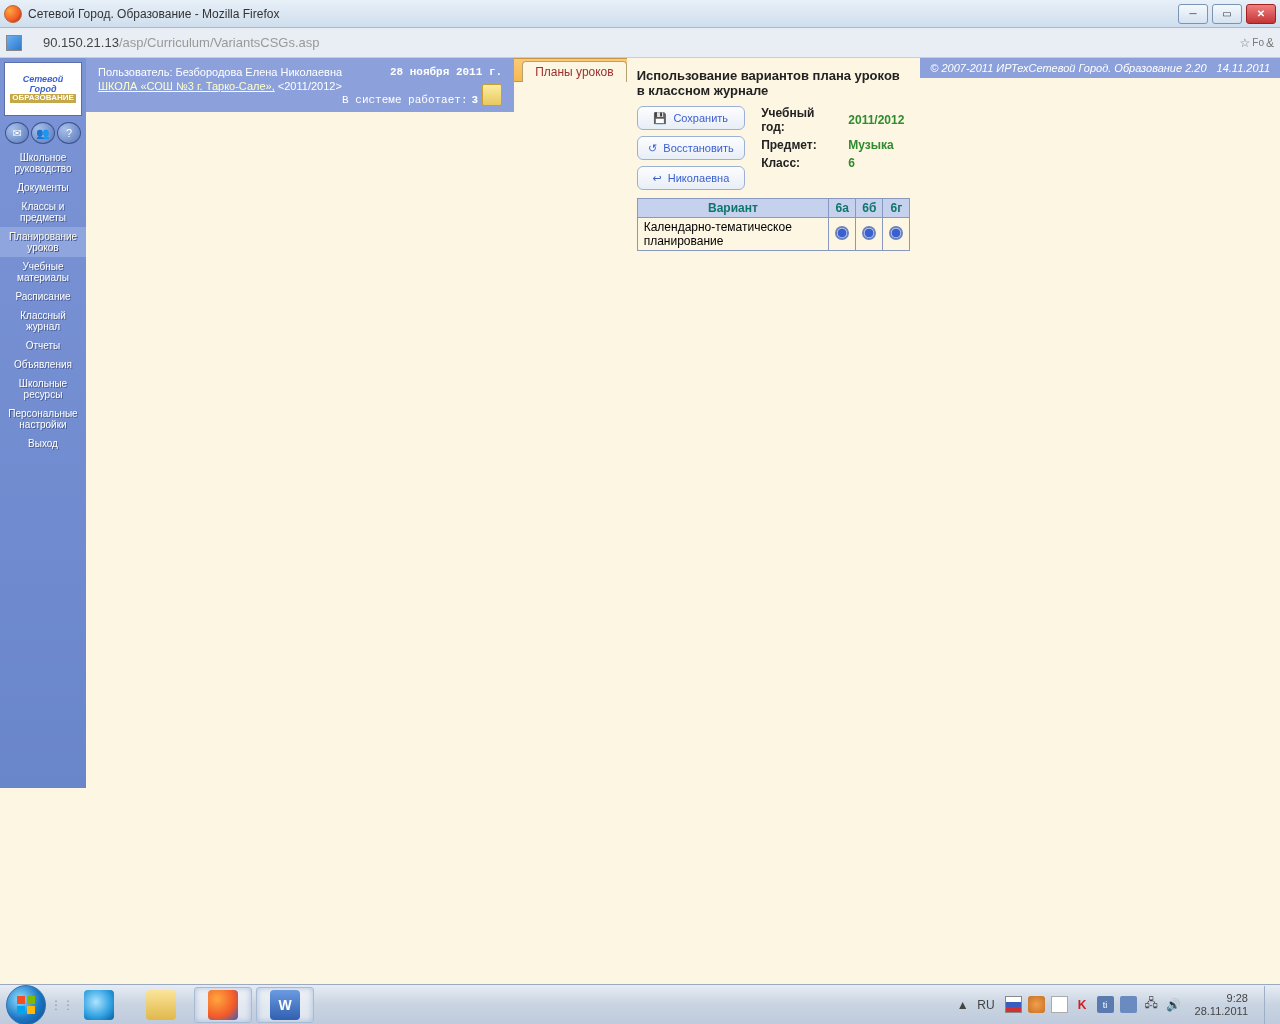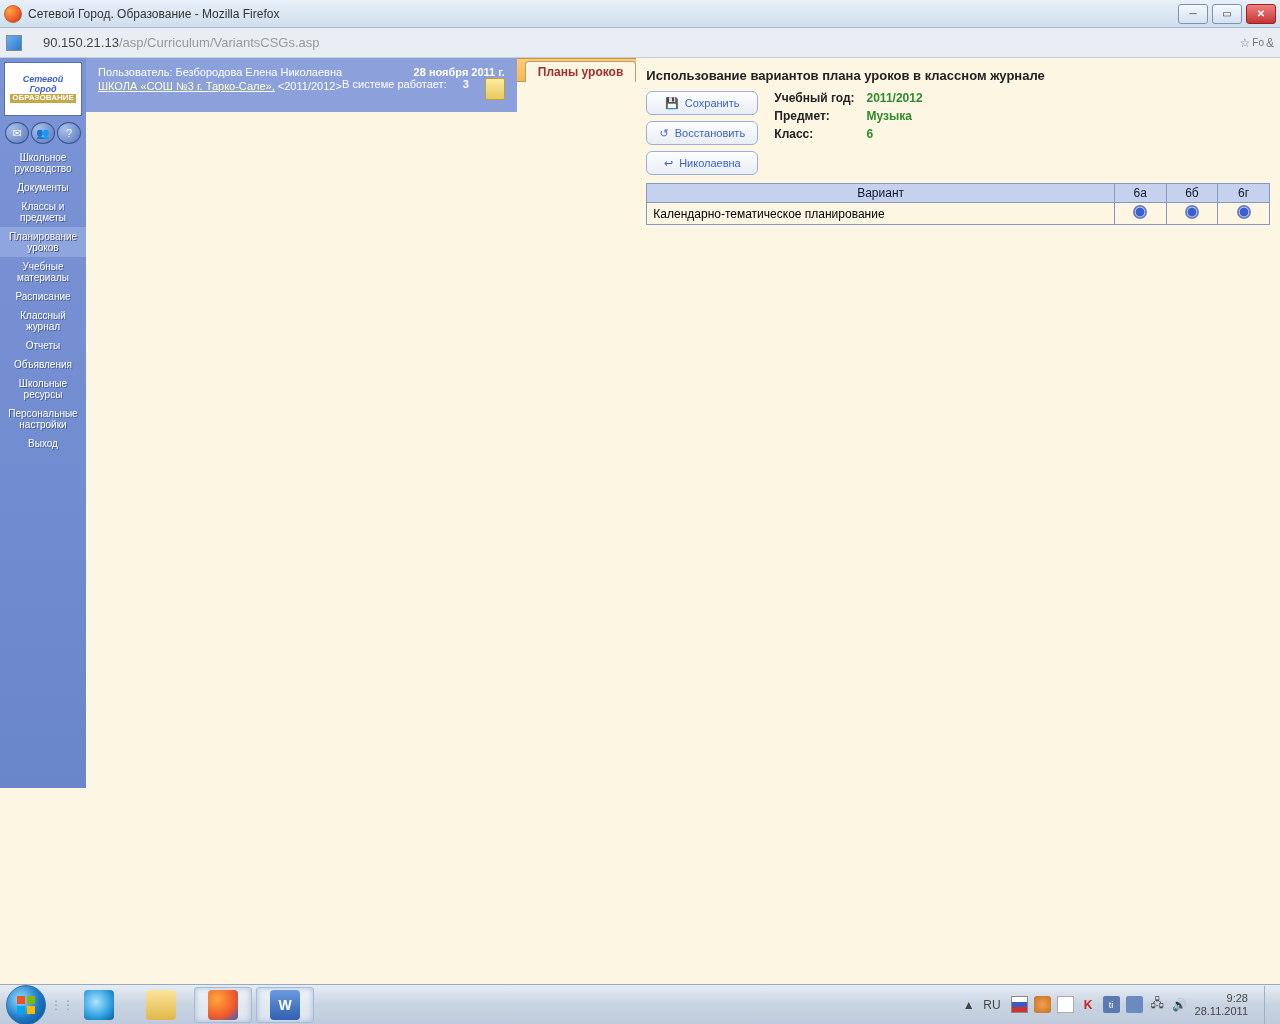--- a/index.html
+++ b/index.html
@@ -130,23 +130,23 @@
   color: #fff;
   display: flex;
   padding: 8px 12px;
   font-size: 11px;
   justify-content: space-between;
 }
 .header-left { display: flex; flex-direction: column; gap: 2px; }
 .header-left .user-line { color: #fff; }
 .header-left .school-line a { color: #ffffcc; text-decoration: underline; }
 .header-left .school-line .year-part { color: #fff; text-decoration: none; }
-.header-right { text-align: right; font-size: 11px; }
+.header-right { text-align: right; font-size: 11px; font-family: Liberation Mono, monospace; }
 .header-right .date-line { font-weight: bold; color: #fff; }
-.header-right .online-line { color: #fff; margin-top: 0; display: flex; align-items: flex-start; justify-content: flex-end; gap: 16px;}
+.header-right .online-line { color: #fff; margin-top: 6px; display: flex; align-items: flex-end; justify-content: flex-end; gap: 4px;}
 .online-count { font-weight: bold; }
 .online-icon {
   width: 20px; height: 22px;
   background: linear-gradient(#fceda0, #e8c860);
   border: 1px solid #c9a030;
   border-radius: 2px;
 }
 
 .tab-strip {
   height: 24px;
@@ -157,21 +157,21 @@
   padding-left: 8px;
 }
 .tab {
   background: #fdf6e3;
   border: 1px solid #b5a070;
   border-bottom: none;
   border-radius: 4px 4px 0 0;
   padding: 3px 12px;
   font-size: 12px;
   color: #a03030;
-  font-weight: bold;
+  font-weight: normal;
   position: relative;
   top: 1px;
 }
 
 .content {
   flex: 1;
   padding: 10px 10px;
   background: #fdf6e3;
   display: flex;
   flex-direction: column;
@@ -207,22 +207,22 @@
   margin-top: 8px;
   font-size: 12px;
 }
 .data-table th, .data-table td {
   border: 1px solid #8898be;
   padding: 2px 6px;
   text-align: center;
 }
 .data-table th {
   background: #c6d2ed;
-  font-weight: normal;
-  color: #0f172a;
+  font-weight: bold;
+  color: #0f766e;
 }
 .data-table td.rowlabel { text-align: left; }
 .radio-dot {
   display: inline-block;
   width: 14px; height: 14px;
   border-radius: 50%;
   border: 2px solid #6a82bf;
   background: radial-gradient(circle at center, #3a5fd0 0 4px, #fff 5px);
 }
 
@@ -281,21 +281,21 @@
   display: flex; align-items: center; gap: 6px;
   color: #444;
   font-size: 11px;
 }
 .tray .tray-ico {
   width: 17px; height: 17px;
   display: flex; align-items: center; justify-content: center;
   font-size: 12px;
 }
 .tray .lang { font-size: 12px; margin-right: 4px; }
-.tray .clock { text-align: right; line-height: 1.15; margin-left: 0; padding-right: 6px; }
+.tray .clock { text-align: right; line-height: 1.15; margin-left: 6px; padding-right: 6px; }
 .tray .show-desktop { width: 10px; height: 38px; border-left: 1px solid #9fafc5; margin-left: 4px; }
 .flag { width:17px; height:12px; background: linear-gradient(to bottom, #fff 0 33%, #3a5bc0 33% 66%, #d03030 66%); border:1px solid #888; }
 </style>
 </head>
 <body>
 
 <div class="window-titlebar">
   <div class="ff-icon"></div>
   <div class="window-title">Сетевой Город. Образование - Mozilla Firefox</div>
   <div class="win-buttons">
@@ -418,20 +418,27 @@
           <td><span class="radio-dot"></span></td>
           <td><span class="radio-dot"></span></td>
           <td><span class="radio-dot"></span></td>
         </tr>
       </tbody>
         </table>
 
       <div style="flex:1"></div>
     </div>
 
+    <div class="footer-band">
+      <span>© 2007-2011 ИРТех</span>
+      <span class="right">
+        <span>Сетевой Город. Образование 2.20</span>
+        <span>14.11.2011</span>
+      </span>
+    </div>
   </div>
 </div>
 
 <div class="below-footer" style="height:344px;"></div>
 
 <div class="taskbar">
   <div class="start-orb">
     <svg width="20" height="20" viewBox="0 0 20 20">
       <rect x="1" y="1" width="8" height="8" fill="#f25022"></rect>
         <rect x="11" y="1" width="8" height="8" fill="#7fba00"></rect>

